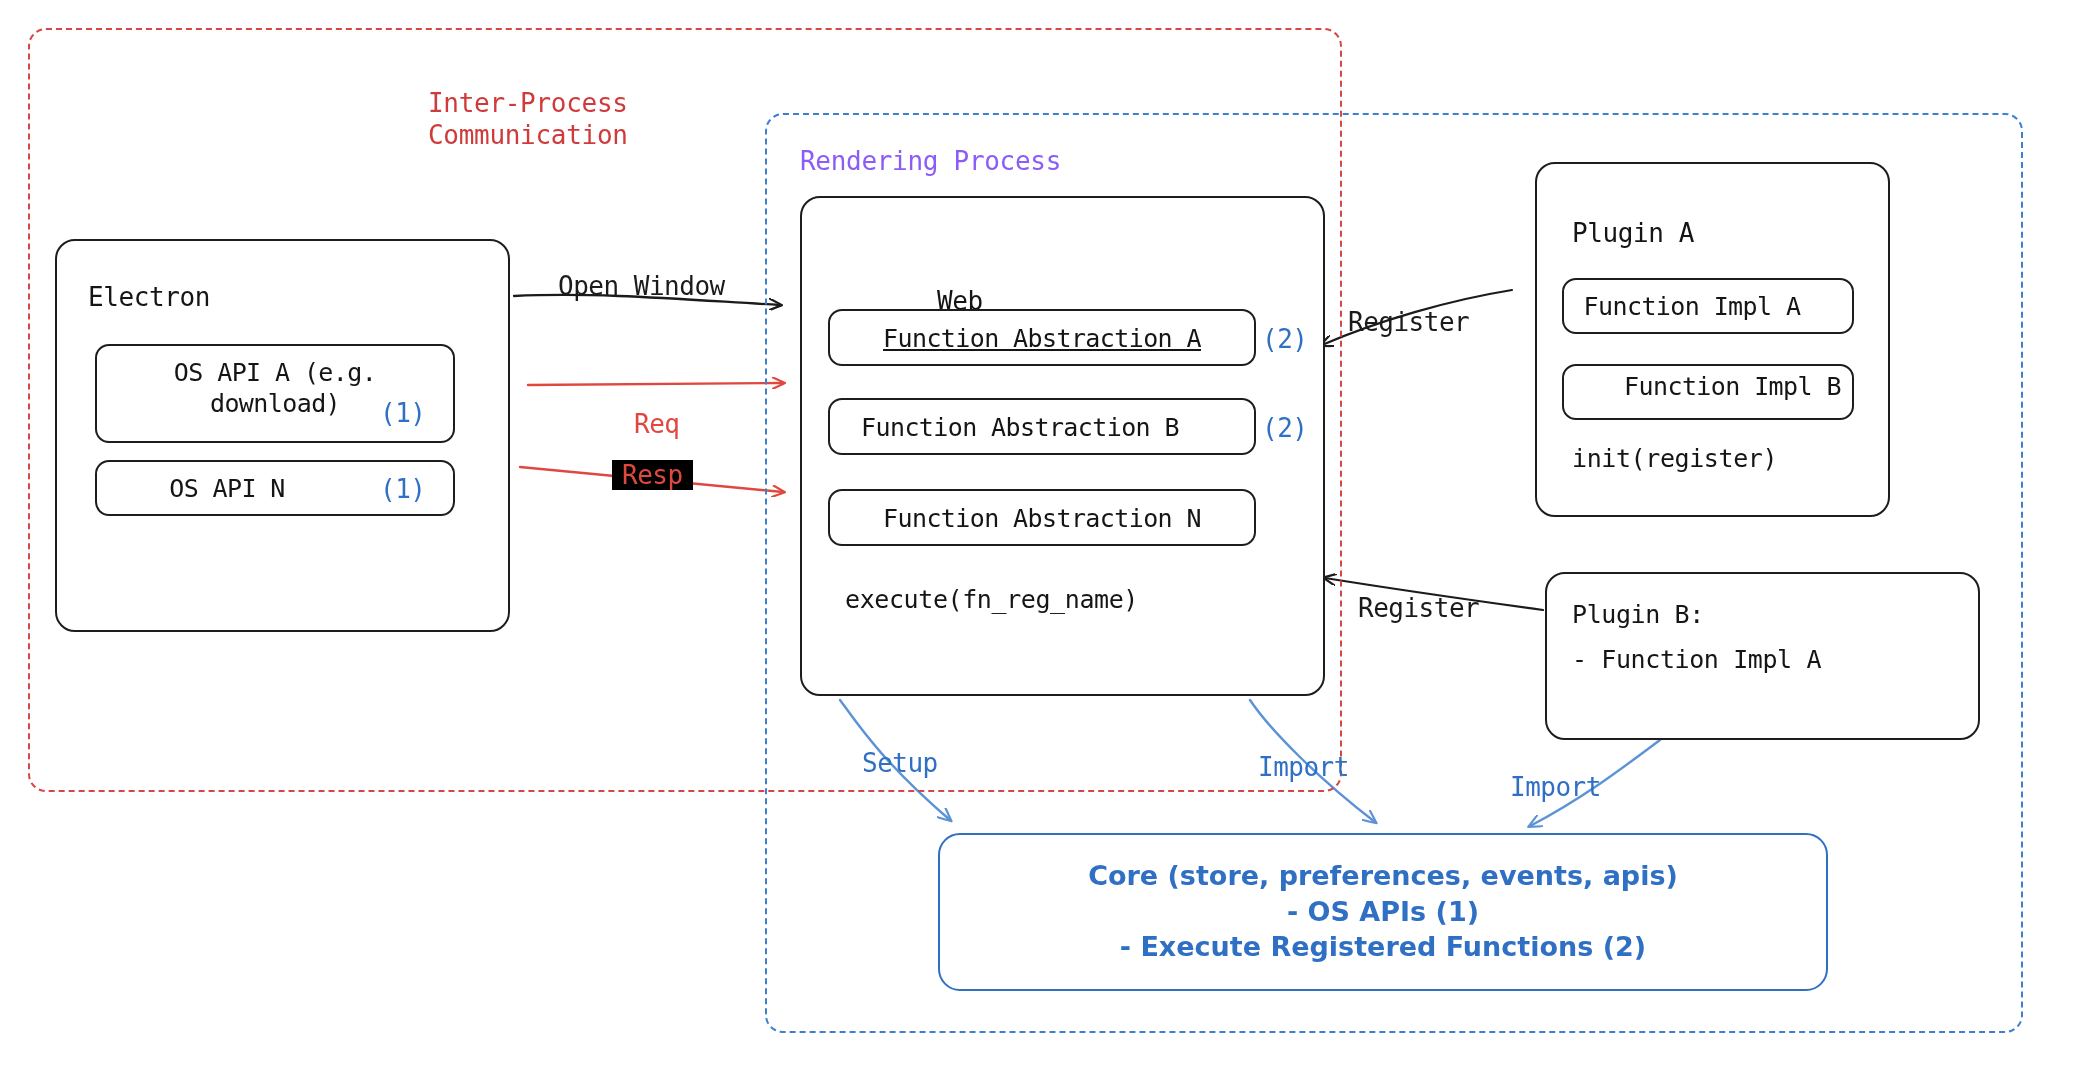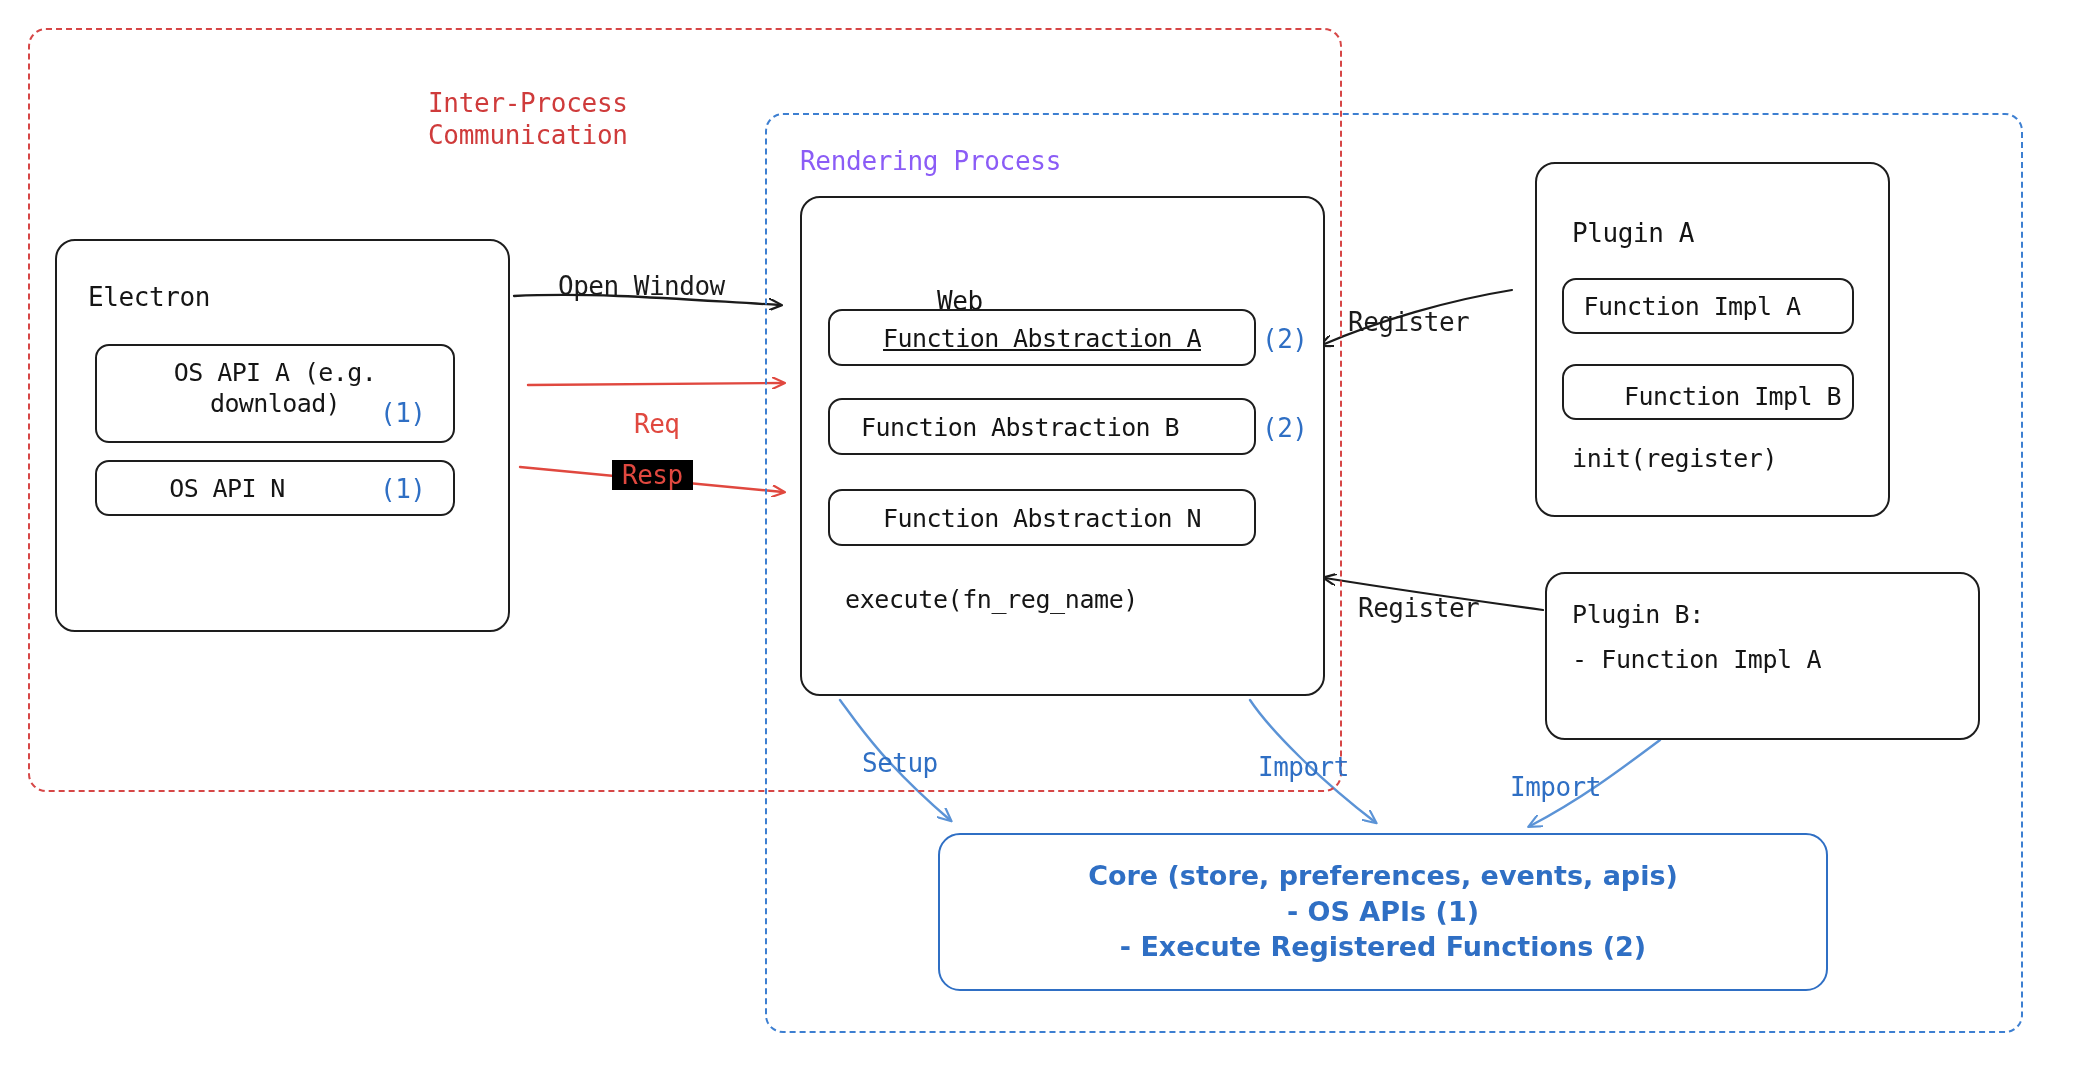--- a/index.html
+++ b/index.html
@@ -208,21 +208,21 @@
 
   <div class="box-text" style="left:845px; top:585px;">execute(fn_reg_name)</div>
 
   <div class="box" style="left:1535px; top:162px; width:355px; height:355px;"></div>
   <div class="box-title" style="left:1572px; top:218px;">Plugin A</div>
 
   <div class="box inner" style="left:1562px; top:278px; width:292px; height:56px;"></div>
   <div class="inner-label" style="left:1562px; top:292px; width:260px;">Function Impl A</div>
 
   <div class="box inner" style="left:1562px; top:364px; width:292px; height:56px;"></div>
-  <div class="inner-label" style="left:1562px; top:382px; width:341px;">Function Impl B</div>
+  <div class="inner-label" style="left:1562px; top:372px; width:341px;">Function Impl B</div>
 
   <div class="box-text" style="left:1572px; top:444px;">init(register)</div>
 
   <div class="box" style="left:1545px; top:572px; width:435px; height:168px;"></div>
   <div class="box-text" style="left:1572px; top:600px;">Plugin B:</div>
   <div class="box-text" style="left:1572px; top:645px;">- Function Impl A</div>
 
   <div class="core-box" style="left:938px; top:833px; width:890px; height:158px;"></div>
   <div class="core-text" style="left:938px; top:858px; width:890px;">Core (store, preferences, events, apis)
 - OS APIs (1)

